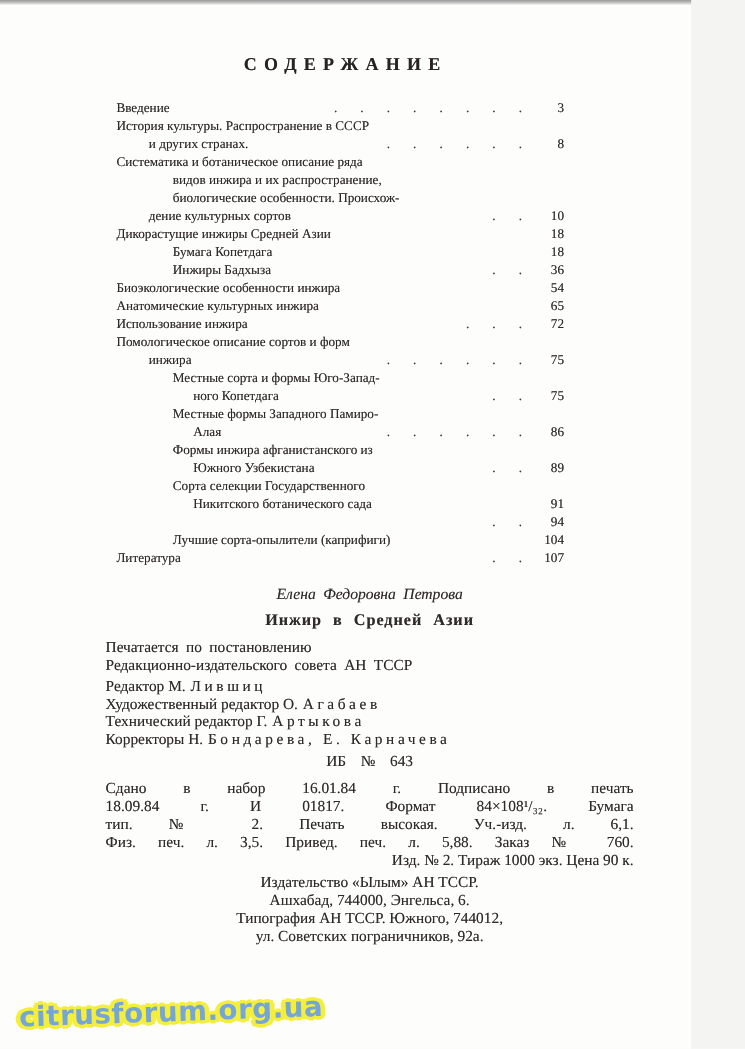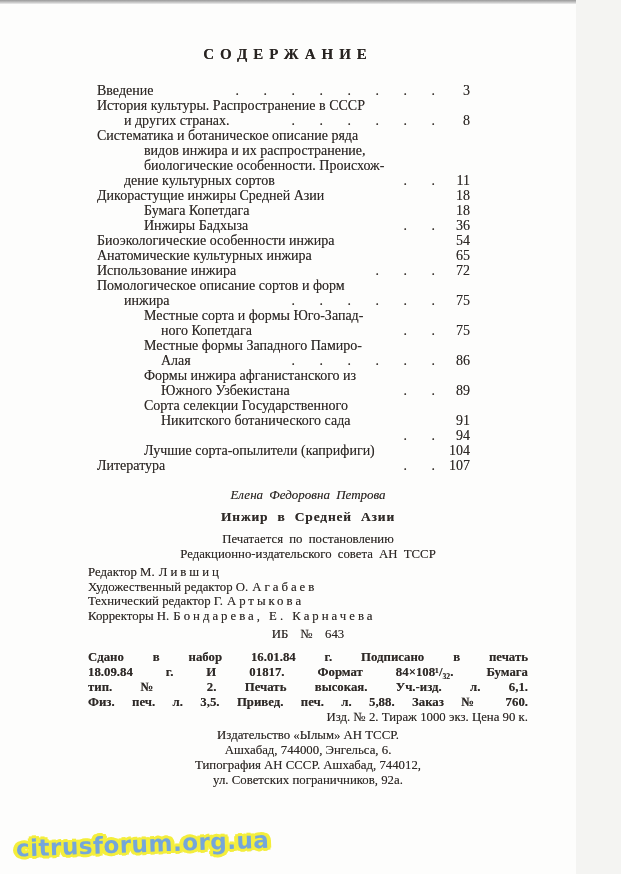--- a/index.html
+++ b/index.html
@@ -20,21 +20,21 @@
   .toc-title{
     margin:0;padding-top:46px;
     text-align:center;
     font-size:15px;font-weight:bold;
     letter-spacing:6px;
     color:#272321;
     text-shadow:0 0 .5px rgba(50,40,30,.6);
   }
   .toc{
     margin:20px 0 0 97px;width:373px;
-    font-size:14px;line-height:15px;
+    font-size:11px;line-height:15px;
     text-shadow:0 0 .4px rgba(60,50,40,.55);
   }
   .toc-row{display:flex;align-items:baseline;}
   .toc-row .toc-text{white-space:nowrap;}
   .ind1 .toc-text{padding-left:27px;}
   .ind2 .toc-text{padding-left:47px;}
   .ind3 .toc-text{padding-left:64px;}
   .toc-leader{
     flex:1;overflow:hidden;white-space:nowrap;
     text-align:right;word-spacing:1.5em;
@@ -48,26 +48,26 @@
   }
   .author{
     text-align:center;font-style:italic;
     font-size:13px;word-spacing:3px;
   }
   .book-title{
     text-align:center;font-weight:bold;
     font-size:13.5px;word-spacing:5px;letter-spacing:.8px;
     margin-top:6px;
   }
-  .approval{margin-top:7px;text-align:center;line-height:14.5px;word-spacing:3px;}
+  .approval{margin-top:7px;text-align:left;line-height:14.5px;word-spacing:3px;}
   .editors{margin-top:4px;line-height:14.6px;}
   .editor-name{letter-spacing:3px;margin-left:4px;}
   .ib-line{margin-top:4px;text-align:center;word-spacing:9px;}
   .tech{margin-top:8px;line-height:14.8px;}
-  .tech-line.justify{text-align:justify;text-align-last:justify;font-weight:bold;}
+  .tech-line.justify{text-align:justify;text-align-last:justify;}
   .tech-line.center{text-align:right;}
   .publisher{margin-top:4px;text-align:center;line-height:14.8px;}
   .watermark{
     position:absolute;left:16px;top:831px;
     font-family:"DejaVu Sans",sans-serif;
     font-size:23px;font-weight:bold;letter-spacing:.5px;
     color:#74a6da;
     transform:rotate(-2deg);
     text-shadow:
       -3px -2px 0 #f4ee3c, 3px -2px 0 #f4ee3c,
@@ -112,21 +112,21 @@
         <span class="toc-page"></span>
       </div>
       <div class="toc-row ind2">
         <span class="toc-text">биологические особенности. Происхож-</span>
         <span class="toc-leader"></span>
         <span class="toc-page"></span>
       </div>
       <div class="toc-row ind1">
         <span class="toc-text">дение культурных сортов</span>
         <span class="toc-leader">. .</span>
-        <span class="toc-page">11</span>
+        <span class="toc-page">10</span>
       </div>
       <div class="toc-row ind0">
         <span class="toc-text">Дикорастущие инжиры Средней Азии</span>
         <span class="toc-leader"></span>
         <span class="toc-page">18</span>
       </div>
       <div class="toc-row ind2">
         <span class="toc-text">Бумага Копетдага</span>
         <span class="toc-leader"></span>
         <span class="toc-page">18</span>
@@ -234,19 +234,19 @@
     <div class="tech" id="tech-lines">
         <div class="tech-line justify">Сдано в набор 16.01.84 г. Подписано в печать</div>
         <div class="tech-line justify">18.09.84 г. И 01817. Формат 84×108¹/₃₂. Бумага</div>
         <div class="tech-line justify">тип. № 2. Печать высокая. Уч.-изд. л. 6,1.</div>
         <div class="tech-line justify">Физ. печ. л. 3,5. Привед. печ. л. 5,88. Заказ № 760.</div>
         <div class="tech-line center">Изд. № 2. Тираж 1000 экз. Цена 90 к.</div>
       </div>
     <div class="publisher" id="publisher-lines">
         <div>Издательство «Ылым» АН ТССР.</div>
         <div>Ашхабад, 744000, Энгельса, 6.</div>
-        <div>Типография АН СССР. Ашхабад, 744012,</div>
+        <div>Типография АН ТССР. Южного, 744012,</div>
         <div>ул. Советских пограничников, 92а.</div>
       </div>
   </div>
 
   <div class="watermark">citrusforum.org.ua</div>
 </div>
 
 </body></html>

